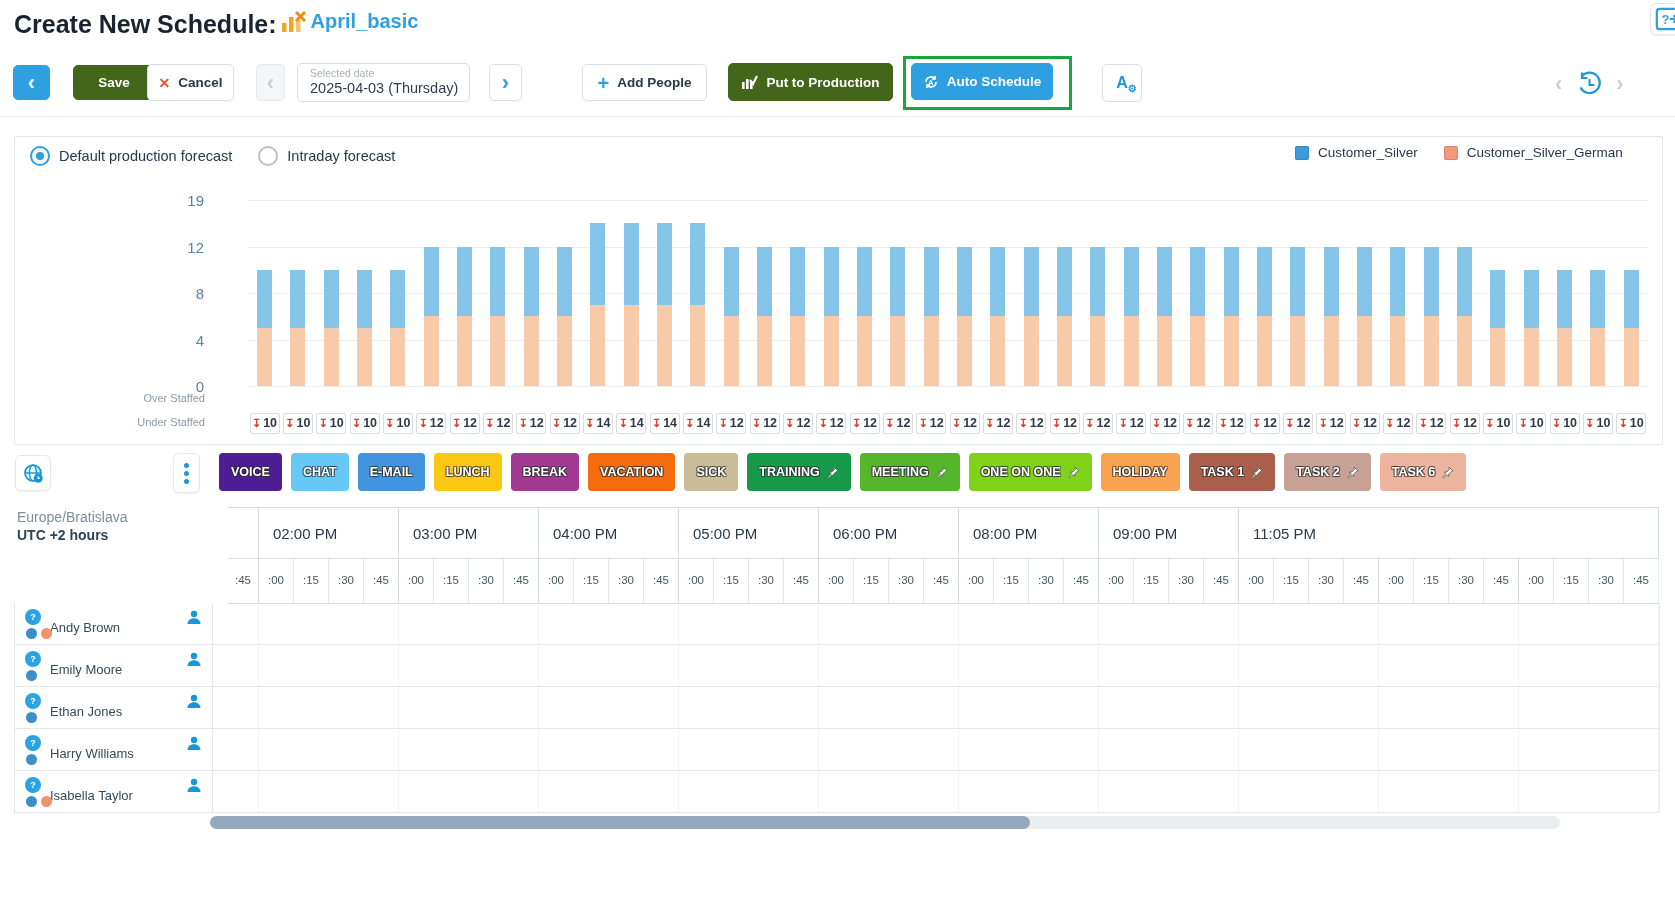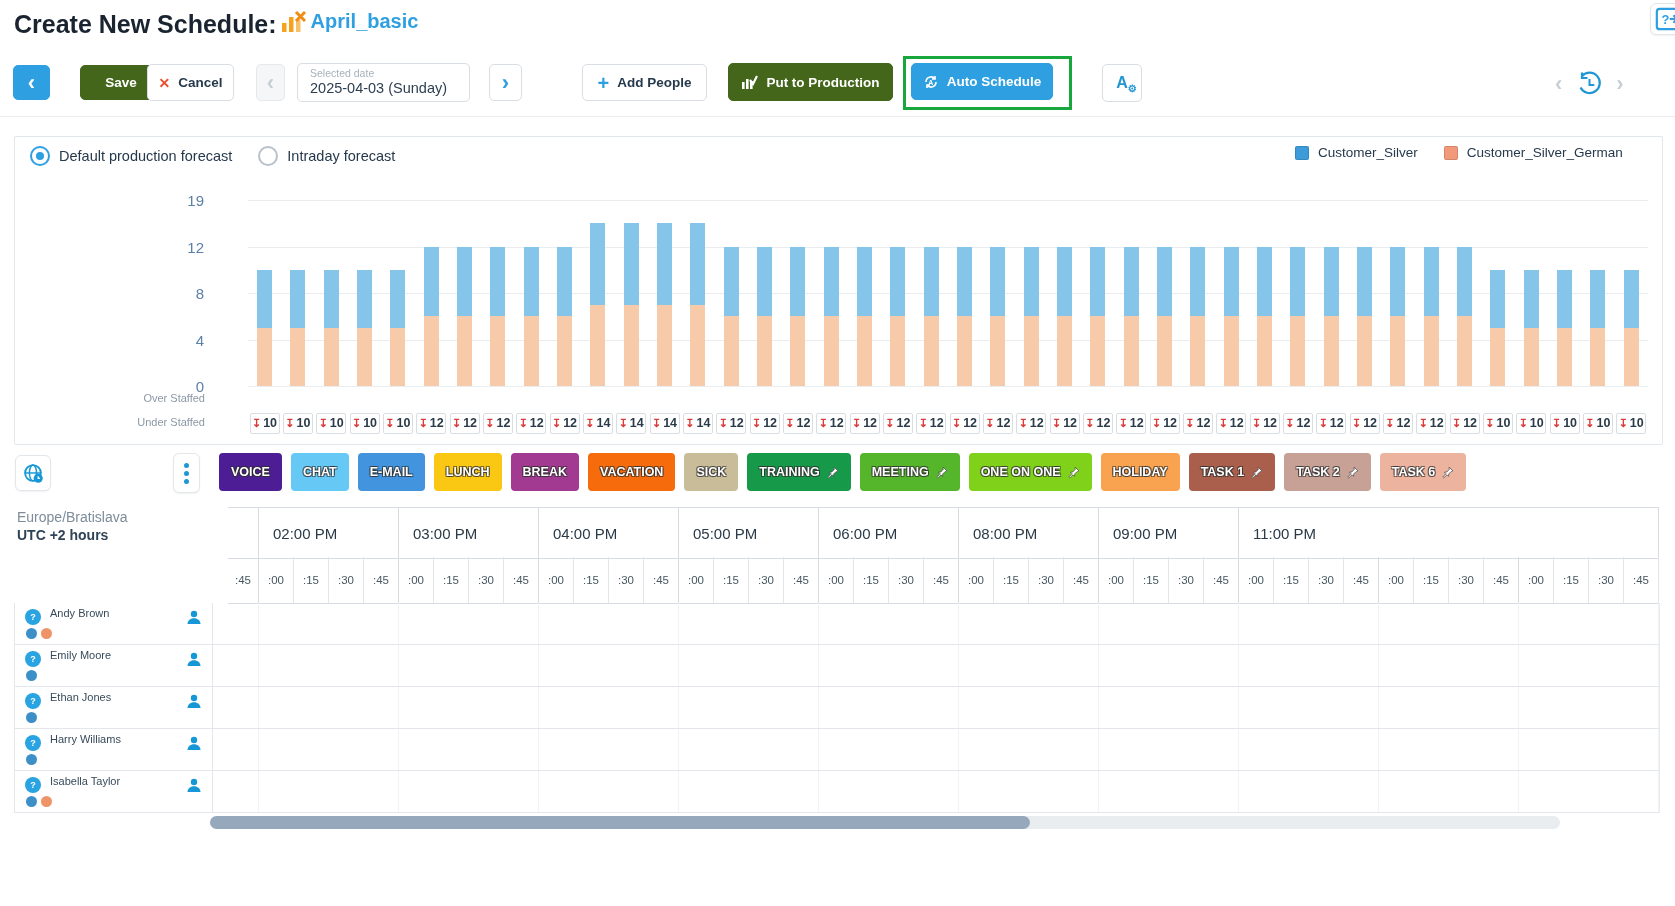--- a/index.html
+++ b/index.html
@@ -53,21 +53,21 @@
   .q-cell{box-sizing:border-box;border-left:1px solid #e1e6ea;display:flex;align-items:center;
           justify-content:center;font-size:11.5px;color:#46565f}
   .q-cell.hstart{border-left:1px solid #d6dce1}
   .rows-wrap{position:absolute;left:14px;top:603px;width:1644px;border-left:1px solid #e3e7eb;
              border-right:1px solid #e8ecef}
   .emp-row{display:flex;height:42px;border-bottom:1px solid #e3e7eb;box-sizing:border-box}
   .emp-card{width:198px;box-sizing:border-box;border-right:1px solid #e3e7eb;position:relative;background:#fff}
   .emp-q{width:12px;height:12px;border-radius:50%;background:#29a3e2;color:#fff;font-size:9px;
          font-weight:bold;display:flex;align-items:center;justify-content:center;
          position:absolute;left:10px;top:6px;padding:2px;cursor:pointer}
-  .emp-name{position:absolute;left:35px;top:4px;font-size:11px;color:#374a5a}
+  .emp-name{position:absolute;left:35px;top:17px;font-size:13px;color:#374a5a}
   .emp-person{position:absolute;right:10px;top:7px;cursor:pointer}
   .emp-dots{position:absolute;left:11px;top:25px;display:flex;gap:4px}
   .emp-dot{width:11px;height:11px;border-radius:50%}
   .grid-cells{flex:1;cursor:pointer}
   .vline{position:absolute;top:603px;width:1px;height:210px;background:#f0f3f5}
   .scroll-track{position:absolute;left:210px;top:816px;width:1350px;height:13px;
                 background:#e9edf0;border-radius:7px;cursor:pointer}
   .scroll-thumb{position:absolute;left:0;top:0;width:820px;height:13px;background:#96a9bc;
                 border-radius:7px;cursor:grab}
   .auto-frame{position:absolute;left:903px;top:56px;width:163px;height:48px;border:3px solid #18a73c}
@@ -95,33 +95,33 @@
       <text x="7" y="18" font-size="14" font-weight="bold" fill="#2e9fe0">?</text>
       <path d="M16 13h8" stroke="#2e9fe0" stroke-width="2.4"></path>
       <path d="M20 9l4 4-4 4" fill="none" stroke="#2e9fe0" stroke-width="2.4"></path>
     </svg>
   </span>
 </div>
 
 <div class="abs btn btn-blue" style="left:13px;top:65px;width:37px;height:35px">
   <span class="chev">‹</span>
 </div>
-<div class="abs btn btn-green" style="left:80px;top:65px;width:82px;height:35px">
+<div class="abs btn btn-green" style="left:73px;top:65px;width:82px;height:35px">
   <span>Save</span>
 </div>
 <div class="abs btn btn-white" style="left:147px;top:64px;width:87px;height:37px">
   <span style="color:#e8502f;font-size:14px">✕</span>
   <span>Cancel</span>
 </div>
 <div class="abs btn btn-disabled" style="left:256px;top:64px;width:29px;height:37px">
   <span class="chev">‹</span>
 </div>
 <div class="abs" style="left:297px;top:63px;width:173px;height:39px;border:1px solid #d8dee3;border-radius:5px;padding:3px 0 0 12px">
   <div style="font-size:10.5px;color:#a8b2bb">Selected date</div>
-  <div style="font-size:14.5px;color:#2c3e50;margin-top:1px">2025-04-03 (Sunday)</div>
+  <div style="font-size:14.5px;color:#2c3e50;margin-top:1px">2025-04-03 (Thursday)</div>
 </div>
 <div class="abs btn btn-white" style="left:489px;top:64px;width:33px;height:37px">
   <span class="chev" style="color:#2e9fe0">›</span>
 </div>
 <div class="abs btn btn-white" style="left:582px;top:64px;width:125px;height:37px">
   <span style="color:#2e9fe0;font-size:20px;font-weight:bold;line-height:1">+</span>
   <span>Add People</span>
 </div>
 <div class="abs btn btn-green" style="left:728px;top:63px;width:165px;height:38px">
   <span style="display:flex">
@@ -546,21 +546,21 @@
 
 <div class="hour-row" id="hour-row">
     <div class="hour-cell" style="width:30px;border-left:none;padding-left:0"></div>
     <div class="hour-cell" style="width:140px">02:00 PM</div>
     <div class="hour-cell" style="width:140px">03:00 PM</div>
     <div class="hour-cell" style="width:140px">04:00 PM</div>
     <div class="hour-cell" style="width:140px">05:00 PM</div>
     <div class="hour-cell" style="width:140px">06:00 PM</div>
     <div class="hour-cell" style="width:140px">08:00 PM</div>
     <div class="hour-cell" style="width:140px">09:00 PM</div>
-    <div class="hour-cell" style="width:140px">11:00 PM</div>
+    <div class="hour-cell" style="width:140px">11:05 PM</div>
   </div>
 <div class="q-row" id="quarter-row">
     <div class="q-cell" style="width:30px;border-left:none">:45</div>
     <div class="q-cell hstart" style="width:35px">:00</div>
     <div class="q-cell" style="width:35px">:15</div>
     <div class="q-cell" style="width:35px">:30</div>
     <div class="q-cell" style="width:35px">:45</div>
     <div class="q-cell hstart" style="width:35px">:00</div>
     <div class="q-cell" style="width:35px">:15</div>
     <div class="q-cell" style="width:35px">:30</div>

